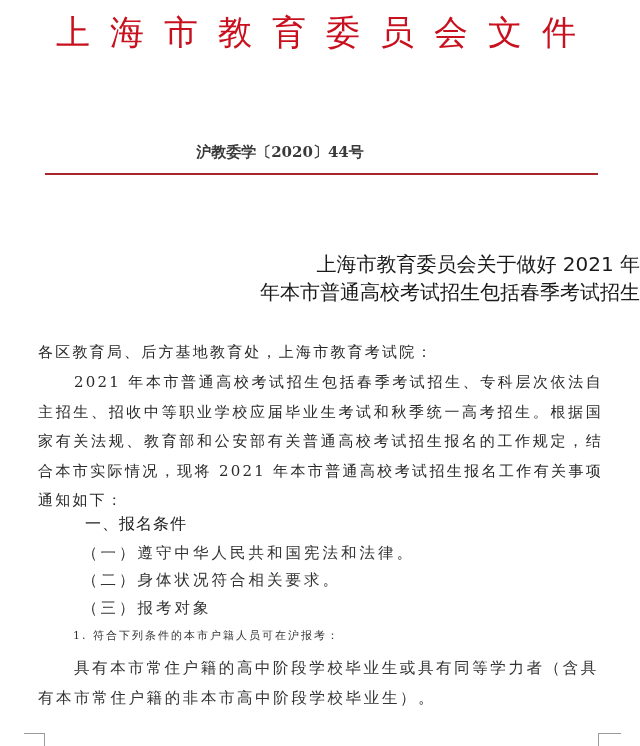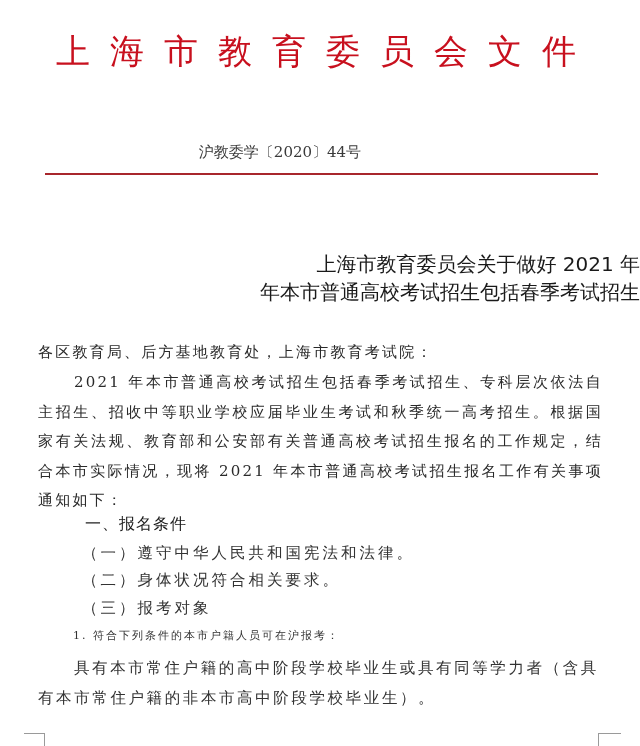--- a/index.html
+++ b/index.html
@@ -1,28 +1,28 @@
 <!DOCTYPE html>
 <html><head>
 <meta charset="utf-8">
 <style>
   html, body { margin: 0; padding: 0; }
   body {
     width: 640px; height: 746px; background: #ffffff; position: relative; overflow: hidden;
     font-family: "DejaVu Serif", "Liberation Serif", serif; color: #2a2a2a;
   }
   .letterhead {
-    position: absolute; left: 0; top: 28px; width: 640px; text-align: center;
-    font-family: Liberation Sans, sans-serif;
+    position: absolute; left: 0; top: 12px; width: 640px; text-align: center;
+    font-family: Liberation Mono, monospace;
     color: #c8101e; font-size: 34px; letter-spacing: 20px; line-height: 46px;
     padding-left: 12px; box-sizing: border-box;
   }
   .doc-number {
     position: absolute; left: 0; top: 141px; width: 560px; text-align: center;
-    font-size: 15px; color: #3a3a3a; line-height: 22px;
+    font-size: 15px; color: #3a3a3a; line-height: 22px; font-weight: bold;
   }
   .red-rule {
     position: absolute; left: 45px; top: 173px; width: 553px; height: 2px; background: #a8262c;
   }
   .title {
     position: absolute; left: 0; top: 250px; width: 640px; text-align: right;
     font-family: "DejaVu Sans", "Liberation Sans", sans-serif;
     font-size: 20px; line-height: 28px; color: #1a1a1a;
   }
   .body-text {

